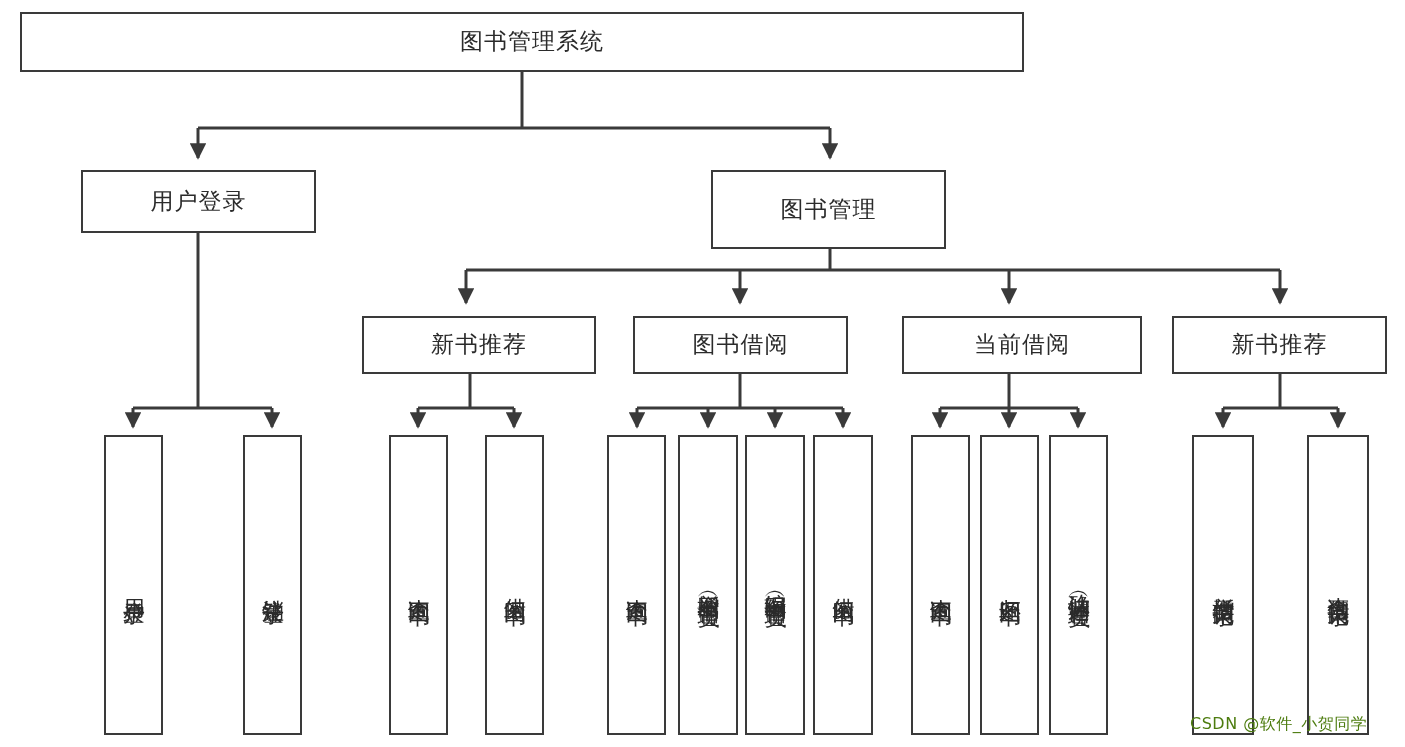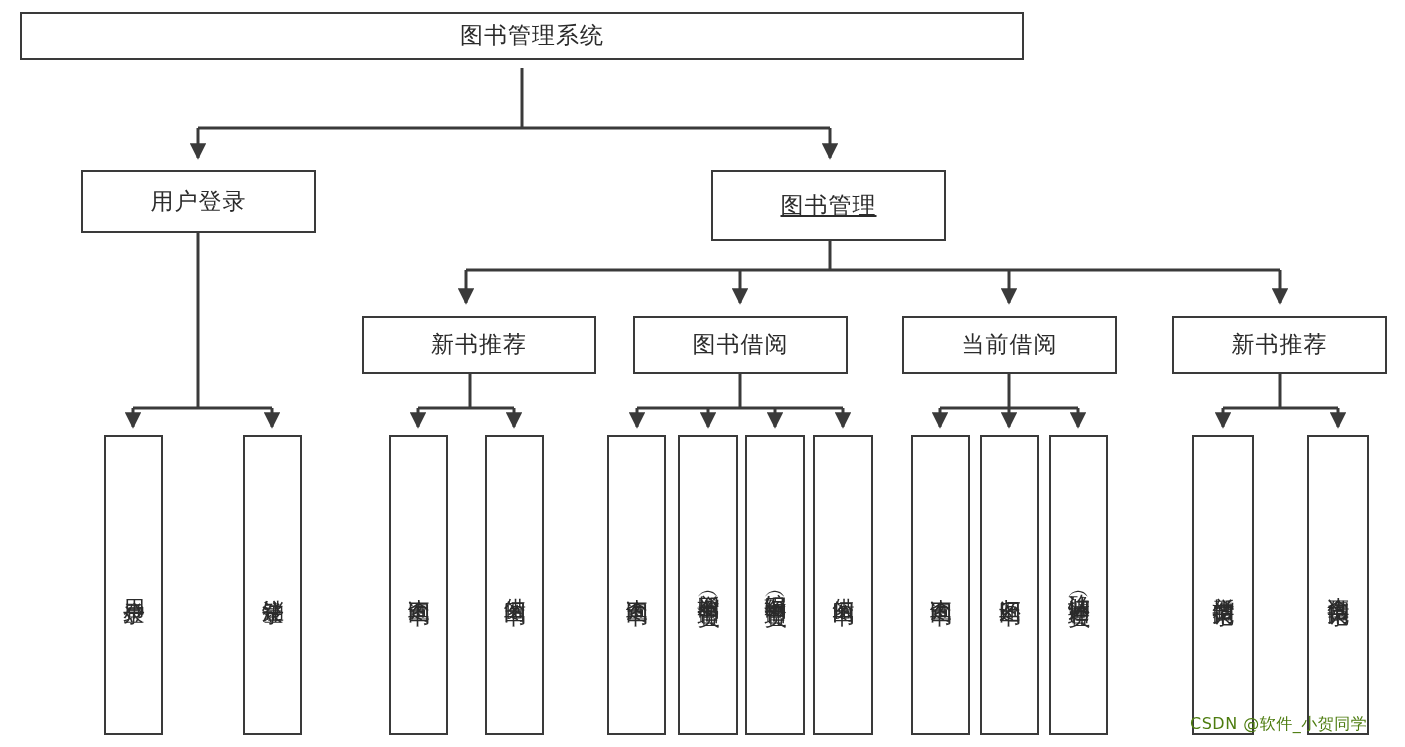--- a/index.html
+++ b/index.html
@@ -113,38 +113,38 @@
       <path d="M 1009 408 L 1009 427" marker-end="url(#arrow)"></path>
       <path d="M 1078 408 L 1078 427" marker-end="url(#arrow)"></path>
 
       <path d="M 1280 374 L 1280 408"></path>
       <path d="M 1223 408 L 1338 408"></path>
       <path d="M 1223 408 L 1223 427" marker-end="url(#arrow)"></path>
       <path d="M 1338 408 L 1338 427" marker-end="url(#arrow)"></path>
     </g>
   </svg>
 
-  <div class="node horiz" style="left:20px; top:12px; width:1004px; height:48px;padding-left:20px;">
+  <div class="node horiz" style="left:20px; top:12px; width:1004px; height:60px;padding-left:20px;">
     <span>图书管理系统</span>
   </div>
 
   <div class="node horiz" style="left:81px; top:170px; width:235px; height:63px;">
     <span>用户登录</span>
   </div>
-  <div class="node horiz" style="left:711px; top:170px; width:235px; height:71px;text-decoration:underline;">
+  <div class="node horiz" style="left:711px; top:170px; width:235px; height:79px;">
     <span>图书管理</span>
   </div>
 
   <div class="node horiz" style="left:362px; top:316px; width:234px; height:58px;">
     <span>新书推荐</span>
   </div>
   <div class="node horiz" style="left:633px; top:316px; width:215px; height:58px;">
     <span>图书借阅</span>
   </div>
-  <div class="node horiz" style="left:902px; top:316px; width:215px; height:58px;">
+  <div class="node horiz" style="left:902px; top:316px; width:240px; height:58px;">
     <span>当前借阅</span>
   </div>
   <div class="node horiz" style="left:1172px; top:316px; width:215px; height:58px;">
     <span>新书推荐</span>
   </div>
 
   <div class="node vert" style="left:104px; top:435px; width:59px; height:300px;">
     <span>用户登录</span>
   </div>
   <div class="node vert" style="left:243px; top:435px; width:59px; height:300px;">

